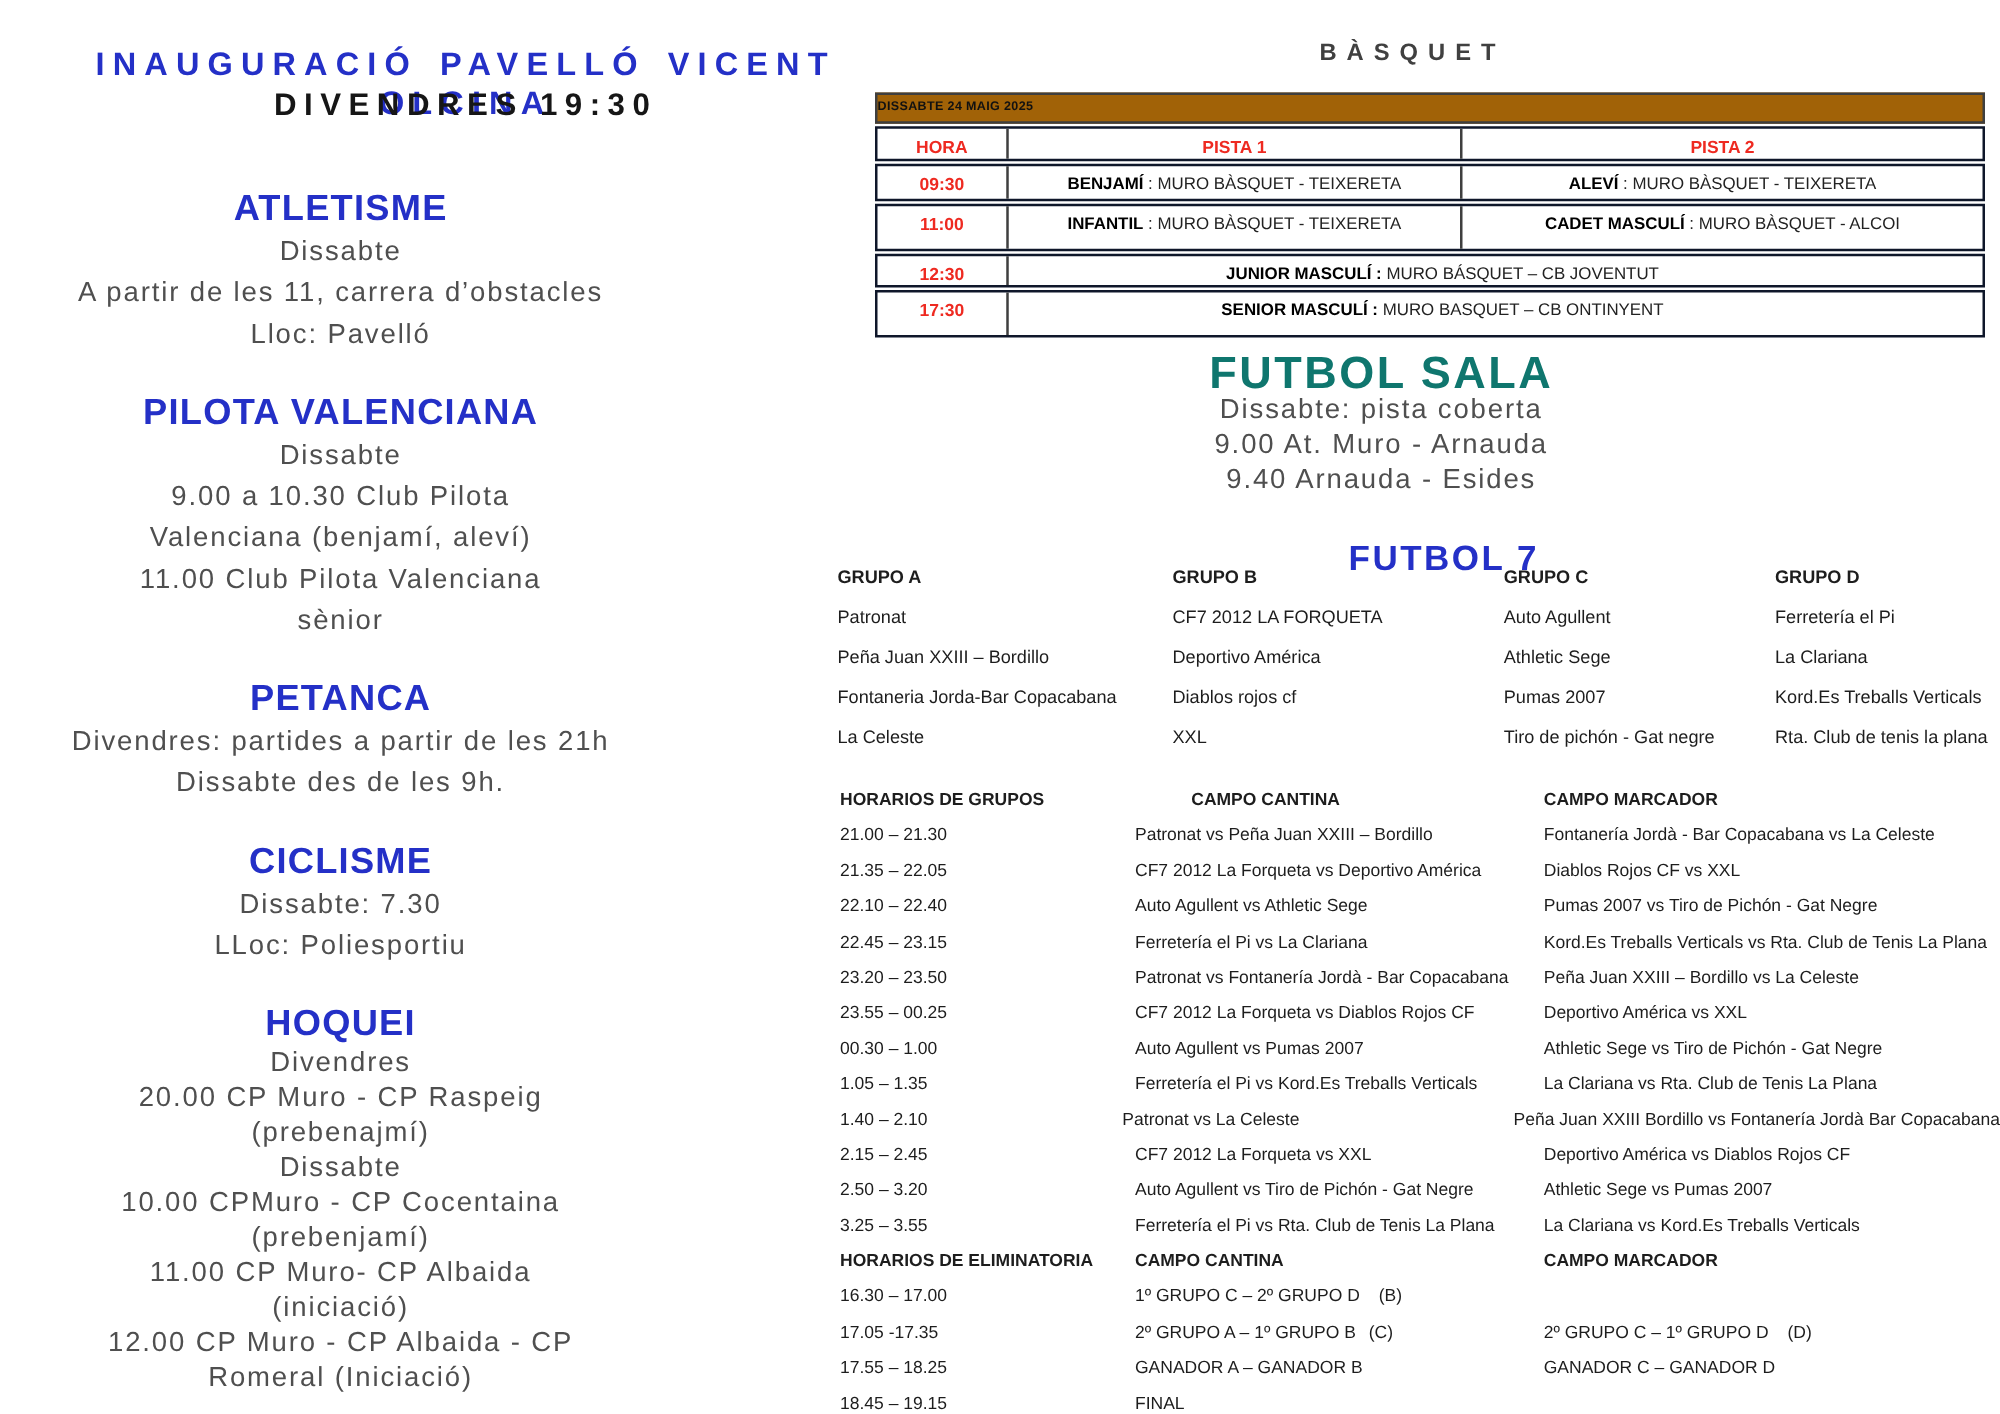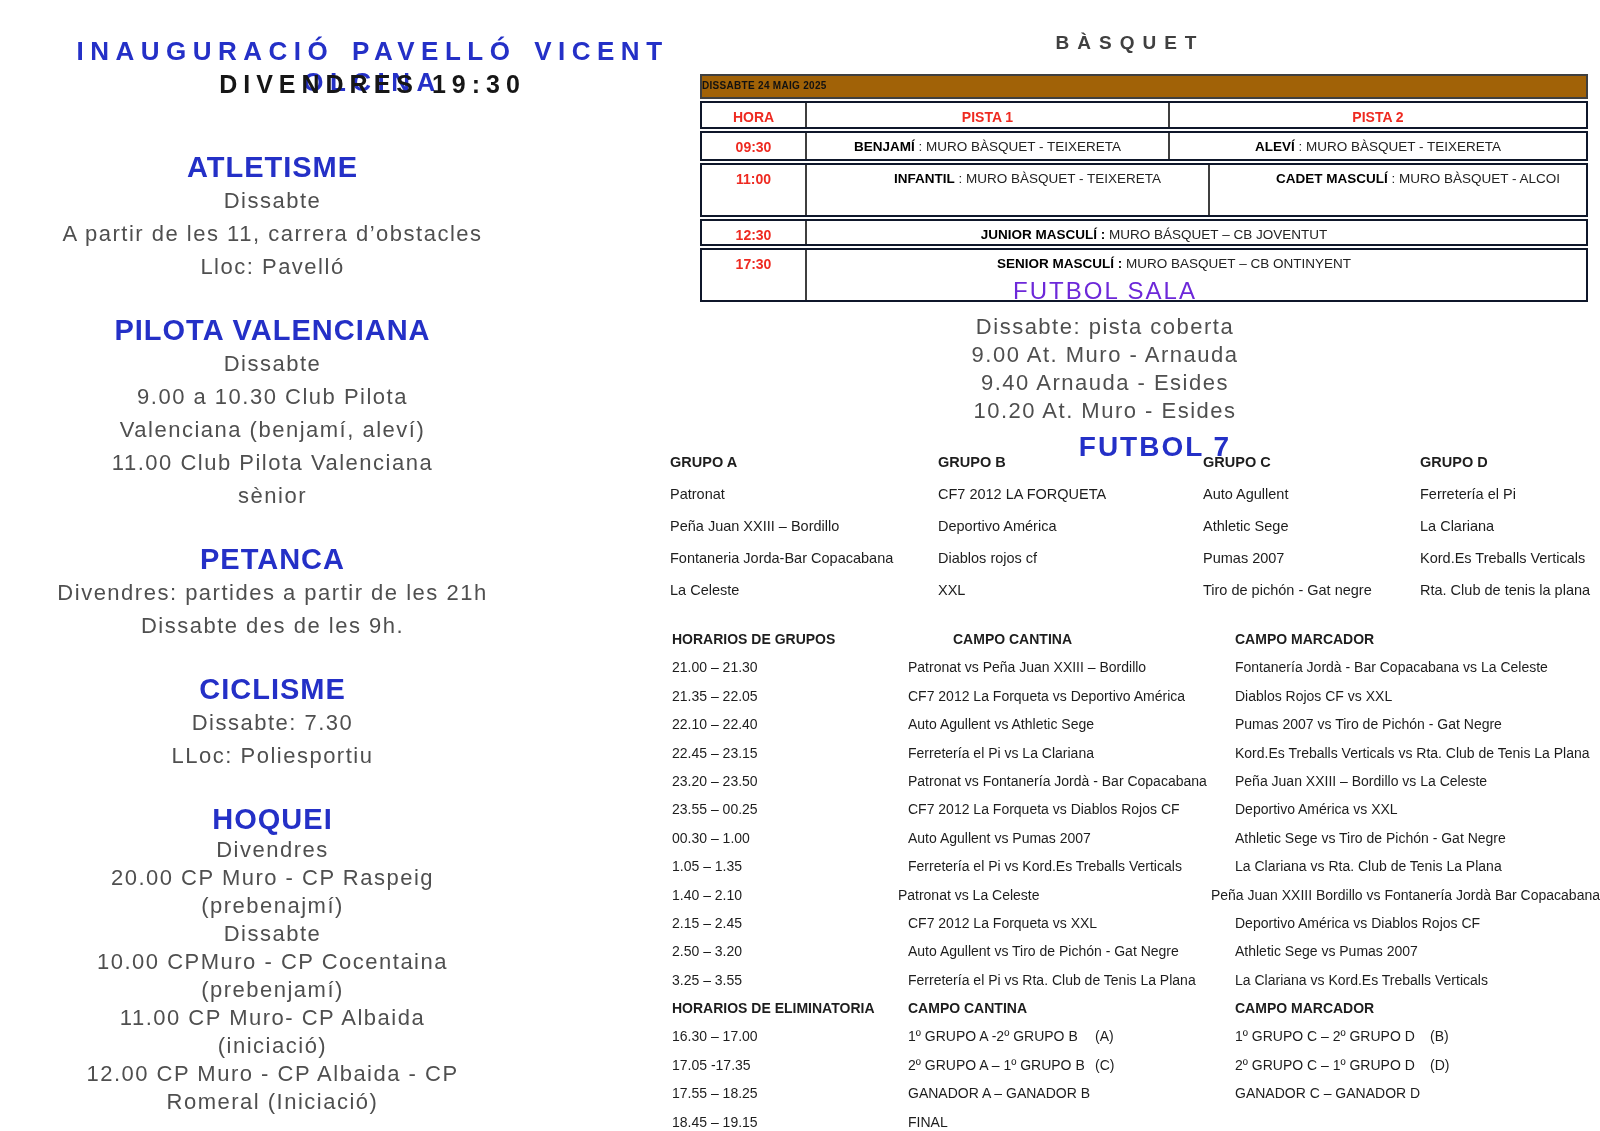--- a/index.html
+++ b/index.html
@@ -44,25 +44,25 @@
     padding-top:6px; text-align:center; font-size:13.5px; color:#222;
     overflow:hidden; white-space:nowrap;
   }
   .bq-cell b { font-weight:bold; color:#000; }
   .bq-hora { width:105px; color:#ee2a21; font-weight:bold; font-size:14px;
     border-right:2px solid #3f3f3f; }
   .bq-p1 { width:363px; border-right:2px solid #3f3f3f; }
   .bq-p2 { flex:1; }
   .bq-merged { flex:1; padding-right:85px; }
   .bq-head .bq-cell { color:#ee2a21; font-weight:bold; font-size:14px; }
-  .h28 { height:28px; } .h30 { height:30px; } .h38 { height:54px;gap:40px; } .h27 { height:27px; }
+  .h28 { height:28px; } .h30 { height:30px; } .h38 { height:38px; } .h27 { height:27px; }
   
   .fs-title {
     position:absolute; left:830px; top:253px; width:550px; text-align:center;
-    font-size:24px; font-weight:normal; letter-spacing:2px; color:#6d28d9;
+    font-size:36px; font-weight:bold; letter-spacing:2px; color:#0f766e;
   }
   .fs-lines {
     position:absolute; left:830px; top:289px; width:550px; text-align:center;
     font-size:22px; line-height:28px; letter-spacing:1.5px; color:#4f4f4f;
   }
   
   .f7-title {
     position:absolute; left:880px; top:407px; width:550px; text-align:center;
     font-size:28px; font-weight:bold; letter-spacing:2px; color:#2430c7;
   }
@@ -160,21 +160,20 @@
         <div class="bq-cell bq-hora">17:30</div>
         <div class="bq-cell bq-merged"><b>SENIOR MASCULÍ :</b><span> MURO BASQUET – CB ONTINYENT</span></div>
       </div>
     </div>
 
   <div class="fs-title">FUTBOL SALA</div>
   <div class="fs-lines" id="fs-lines">
       <div>Dissabte: pista coberta</div>
       <div>9.00 At. Muro - Arnauda</div>
       <div>9.40 Arnauda - Esides</div>
-      <div>10.20 At. Muro - Esides</div>
     </div>
 
   <div class="f7-title">FUTBOL 7</div>
   <div class="f7-groups" id="f7-groups">
       <div class="f7-group-col">
         <div class="f7-group-name">GRUPO A</div>
         <div class="f7-team">Patronat</div>
         <div class="f7-team">Peña Juan XXIII – Bordillo</div>
         <div class="f7-team">Fontaneria Jorda-Bar Copacabana</div>
         <div class="f7-team">La Celeste</div>
@@ -267,21 +266,20 @@
         <div class="f7-c2">Ferretería el Pi vs Rta. Club de Tenis La Plana</div>
         <div class="f7-c3">La Clariana vs Kord.Es Treballs Verticals</div>
       </div>
       <div class="f7-row head">
         <div class="f7-c1">HORARIOS DE ELIMINATORIA</div>
         <div class="f7-c2">CAMPO CANTINA</div>
         <div class="f7-c3">CAMPO MARCADOR</div>
       </div>
       <div class="f7-row">
         <div class="f7-c1">16.30 – 17.00</div>
-        <div class="f7-c2"><span>1º GRUPO A -2º GRUPO B</span><span class="f7-tag2">(A)</span></div>
         <div class="f7-c3"><span>1º GRUPO C – 2º GRUPO D</span><span class="f7-tag3">(B)</span></div>
       </div>
       <div class="f7-row">
         <div class="f7-c1">17.05 -17.35</div>
         <div class="f7-c2"><span>2º GRUPO A – 1º GRUPO B</span><span class="f7-tag2">(C)</span></div>
         <div class="f7-c3"><span>2º GRUPO C – 1º GRUPO D</span><span class="f7-tag3">(D)</span></div>
       </div>
       <div class="f7-row">
         <div class="f7-c1">17.55 – 18.25</div>
         <div class="f7-c2"><span>GANADOR A – GANADOR B</span></div>

